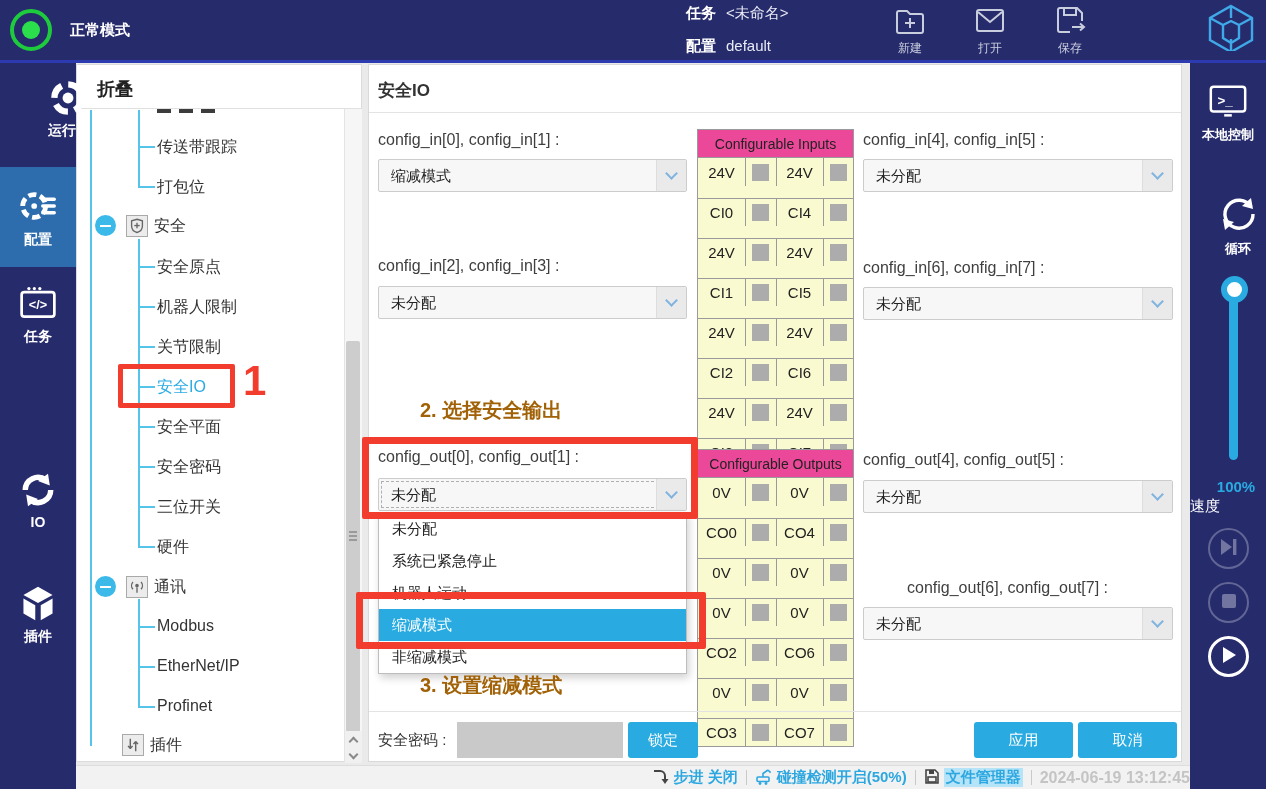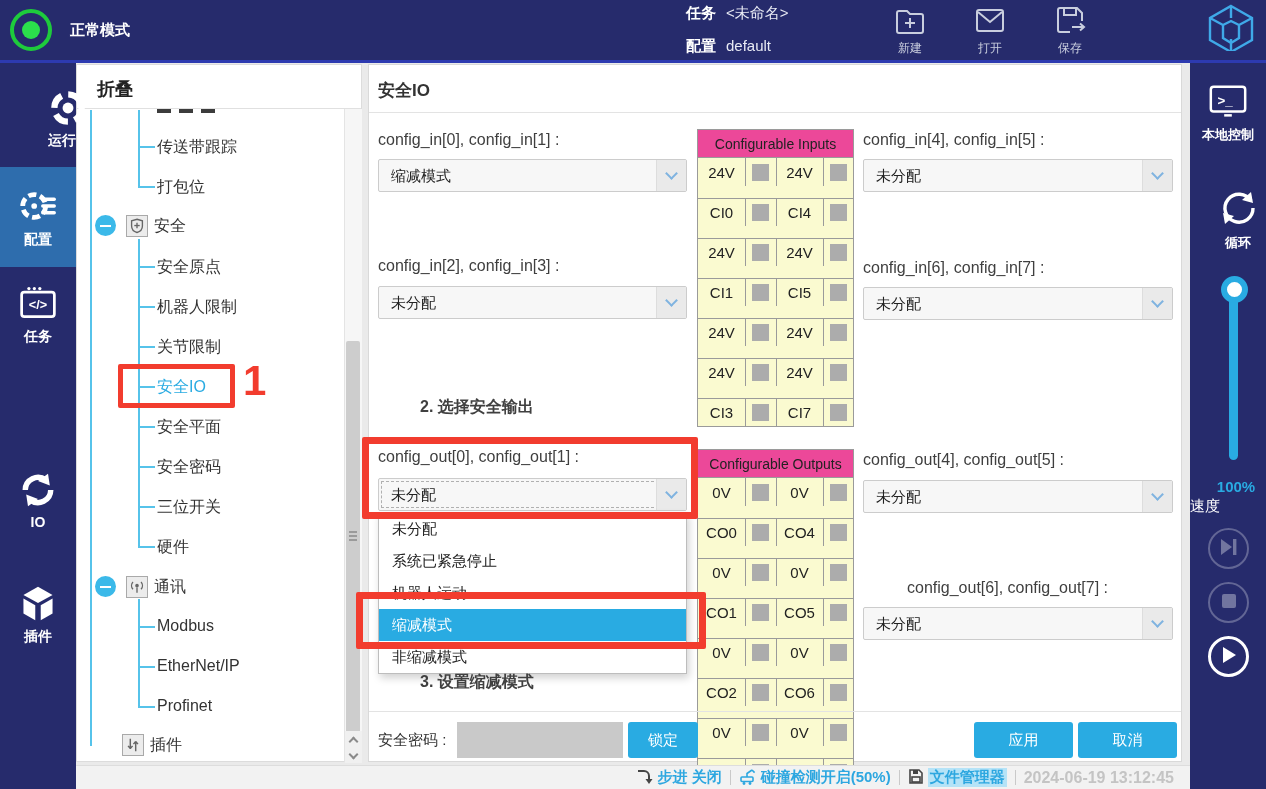--- a/index.html
+++ b/index.html
@@ -75,38 +75,38 @@
   .dd-item { height:32px; line-height:32px; padding-left:13px; font-size:15px; color:#222; cursor:pointer; }
   .dd-item.selected { background:#29abe2; color:#fff; }
 
   .main-footer-sep { position:absolute; left:0; top:646px; width:100%; height:1px; background:#e3e3e3; }
   .pw-label { position:absolute; left:9px; top:666px; font-size:15px; color:#333; }
   .pw-input { position:absolute; left:88px; top:657px; width:166px; height:36px; background:#c9c9c9; border:none; }
   .btn { position:absolute; top:657px; height:36px; background:#29abe2; color:#fff; border:none; border-radius:3px; font-size:15px; font-family:"Liberation Sans", sans-serif; cursor:pointer; }
 
   
   .red-box { position:absolute; border:6px solid #f23c2e; border-radius:2px; z-index:20; pointer-events:none; }
-  .red-text { position:absolute; color:#404040; font-size:16px; font-weight:bold; z-index:20; white-space:nowrap; }
+  .red-text { position:absolute; color:#a16207; font-size:20px; font-weight:bold; z-index:20; white-space:nowrap; }
   .red-num { position:absolute; color:#f23c2e; font-size:42px; font-weight:bold; z-index:20; line-height:1; }
 
   
   .right-rail { position:absolute; left:1190px; top:60px; width:76px; height:729px; background:#262b6c; z-index:20; }
   .rr-item { position:absolute; left:0; width:76px; text-align:center; color:#fff; }
   .rr-item svg { display:block; margin:0 auto; }
   .rr-item .lbl { font-size:13px; font-weight:bold; margin-top:4px; }
   .slider-track { position:absolute; left:39px; top:230px; width:9px; height:170px; background:#29abe2; border-radius:5px; }
   .slider-handle { position:absolute; left:31px; top:216px; width:27px; height:27px; border-radius:50%; border:6px solid #29abe2; background:#fff; cursor:pointer; }
   .speed-val { position:absolute; left:0; top:418px; width:92px; text-align:center; color:#29abe2; font-size:15px; font-weight:bold; }
   .speed-lbl { position:absolute; left:0; top:437px; width:76px; text-align:left; color:#fff; font-size:15px; }
   .tp-btn { position:absolute; left:18px; width:41px; height:41px; border-radius:50%; display:flex; align-items:center; justify-content:center; cursor:pointer; }
   .tp-dim { border:2px solid rgba(255,255,255,.28); }
   .tp-bright { border:3px solid #ffffff; }
 
   
-  .statusbar { position:absolute; left:76px; top:765px; width:1114px; height:24px; background:#f2f2f2; border-top:1px solid #ddd; display:flex; align-items:center; justify-content:flex-end; padding-right:16px; gap:8px; z-index:15; }
+  .statusbar { position:absolute; left:76px; top:765px; width:1114px; height:24px; background:#f2f2f2; border-top:1px solid #ddd; display:flex; align-items:center; justify-content:flex-end; padding-right:0; gap:8px; z-index:15; }
   .sb-item { display:flex; align-items:center; gap:4px; font-size:15px; font-weight:bold; color:#2da7e0; cursor:pointer; white-space:nowrap; }
   .sb-sep { width:1px; height:15px; background:#c9c9c9; }
   .sb-time { color:#c4c4c4; font-size:16px; font-weight:bold; }
   .fm-hl { background:#b5e3f7; padding:0 2px; }
 </style>
 </head>
 <body>
 
 <div class="topbar">
   <div class="mode-ind">
@@ -149,21 +149,21 @@
   <div class="logo">
     <svg width="52" height="48" viewBox="0 0 52 48" fill="none" stroke="#3fa9e8" stroke-width="2.4">
       <polygon points="26,3 47,15 47,37 26,49 5,37 5,15"></polygon>
       <path d="M26 3v12M5 15l13 7M47 15l-13 7M26 49V36M18 22v13l8 5M34 22v13l-8 5M18 22l8-4 8 4"></path>
     </svg>
   </div>
 </div>
 <div class="topbar-underline"></div>
 
 <div class="left-rail">
-  <div class="rail-item" style="top:28px;padding-left:48px;">
+  <div class="rail-item" style="top:18px;padding-left:48px;">
     <span><svg width="40" height="40" viewBox="0 0 44 44">
           <circle cx="22" cy="22" r="15" fill="none" stroke="#fff" stroke-width="7" stroke-dasharray="16 7.5"></circle>
           <circle cx="22" cy="22" r="6" fill="#fff"></circle>
         </svg></span>
     <div class="lbl">运行</div>
   </div>
   <div class="rail-item active" style="top:107px; height:100px;">
     <span><svg width="42" height="42" viewBox="0 0 44 44">
           <circle cx="18" cy="22" r="12" fill="none" stroke="#fff" stroke-width="5" stroke-dasharray="8.5 4"></circle>
           <circle cx="18" cy="22" r="3" fill="#fff"></circle>
@@ -360,20 +360,30 @@
           <div class="io-cell io-label">24V</div>
           <div class="io-cell io-ind">
             <div class="io-square"></div>
           </div>
           <div class="io-cell io-label">24V</div>
           <div class="io-cell io-ind">
             <div class="io-square"></div>
           </div>
         </div>
         <div class="io-row">
+          <div class="io-cell io-label">CI2</div>
+          <div class="io-cell io-ind">
+            <div class="io-square"></div>
+          </div>
+          <div class="io-cell io-label">CI6</div>
+          <div class="io-cell io-ind">
+            <div class="io-square"></div>
+          </div>
+        </div>
+        <div class="io-row">
           <div class="io-cell io-label">24V</div>
           <div class="io-cell io-ind">
             <div class="io-square"></div>
           </div>
           <div class="io-cell io-label">24V</div>
           <div class="io-cell io-ind">
             <div class="io-square"></div>
           </div>
         </div>
         <div class="io-row">
@@ -447,30 +457,20 @@
           <div class="io-cell io-label">0V</div>
           <div class="io-cell io-ind">
             <div class="io-square"></div>
           </div>
           <div class="io-cell io-label">0V</div>
           <div class="io-cell io-ind">
             <div class="io-square"></div>
           </div>
         </div>
         <div class="io-row">
-          <div class="io-cell io-label">CO1</div>
-          <div class="io-cell io-ind">
-            <div class="io-square"></div>
-          </div>
-          <div class="io-cell io-label">CO5</div>
-          <div class="io-cell io-ind">
-            <div class="io-square"></div>
-          </div>
-        </div>
-        <div class="io-row">
           <div class="io-cell io-label">0V</div>
           <div class="io-cell io-ind">
             <div class="io-square"></div>
           </div>
           <div class="io-cell io-label">0V</div>
           <div class="io-cell io-ind">
             <div class="io-square"></div>
           </div>
         </div>
         <div class="io-row">
@@ -536,21 +536,21 @@
 
 <div class="right-rail">
   <div class="rr-item" style="top:22px;">
     <span><svg width="42" height="40" viewBox="0 0 44 40" fill="none" stroke="#fff" stroke-width="2.6">
           <rect x="4" y="4" width="36" height="26" rx="3"></rect>
           <text x="11" y="23" fill="#fff" stroke="none" font-size="14" font-weight="bold">&gt;_</text>
           <line x1="18" y1="34" x2="26" y2="34"></line>
         </svg></span>
     <div class="lbl">本地控制</div>
   </div>
-  <div class="rr-item" style="top:126px;padding-left:20px;">
+  <div class="rr-item" style="top:132px;padding-left:20px;">
     <span><svg width="44" height="44" viewBox="0 0 44 44">
           <path d="M35 15a14 14 0 1 0 2 7" fill="none" stroke="#fff" stroke-width="3.4"></path>
           <polygon points="35,6 37,17 26,14" fill="#fff"></polygon>
           <path d="M9 29a14 14 0 0 0 26-7" fill="none" stroke="#fff" stroke-width="0"></path>
           <polygon points="9,38 7,27 18,30" fill="#fff"></polygon>
         </svg></span>
     <div class="lbl">循环</div>
   </div>
 
   <div class="slider-track"></div>

